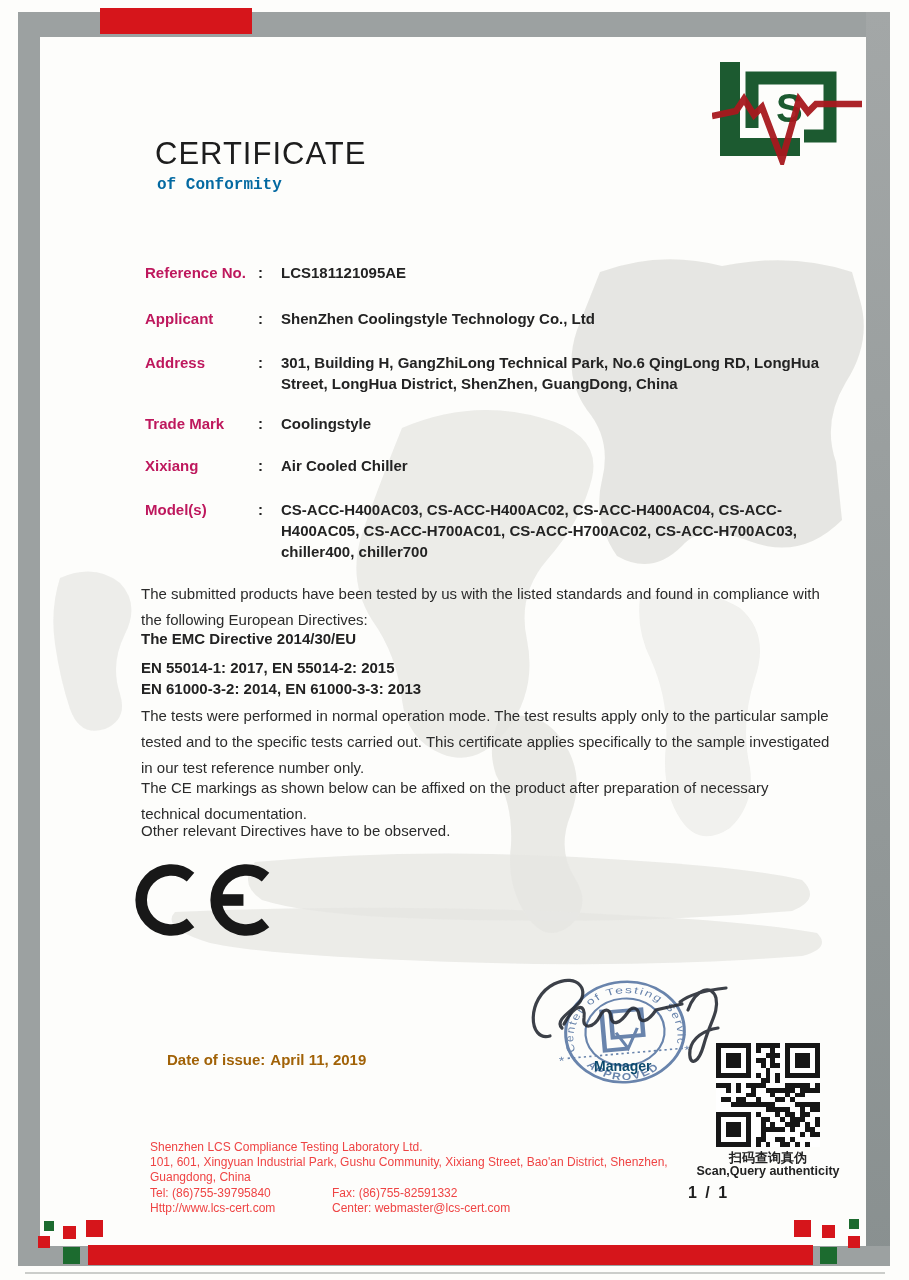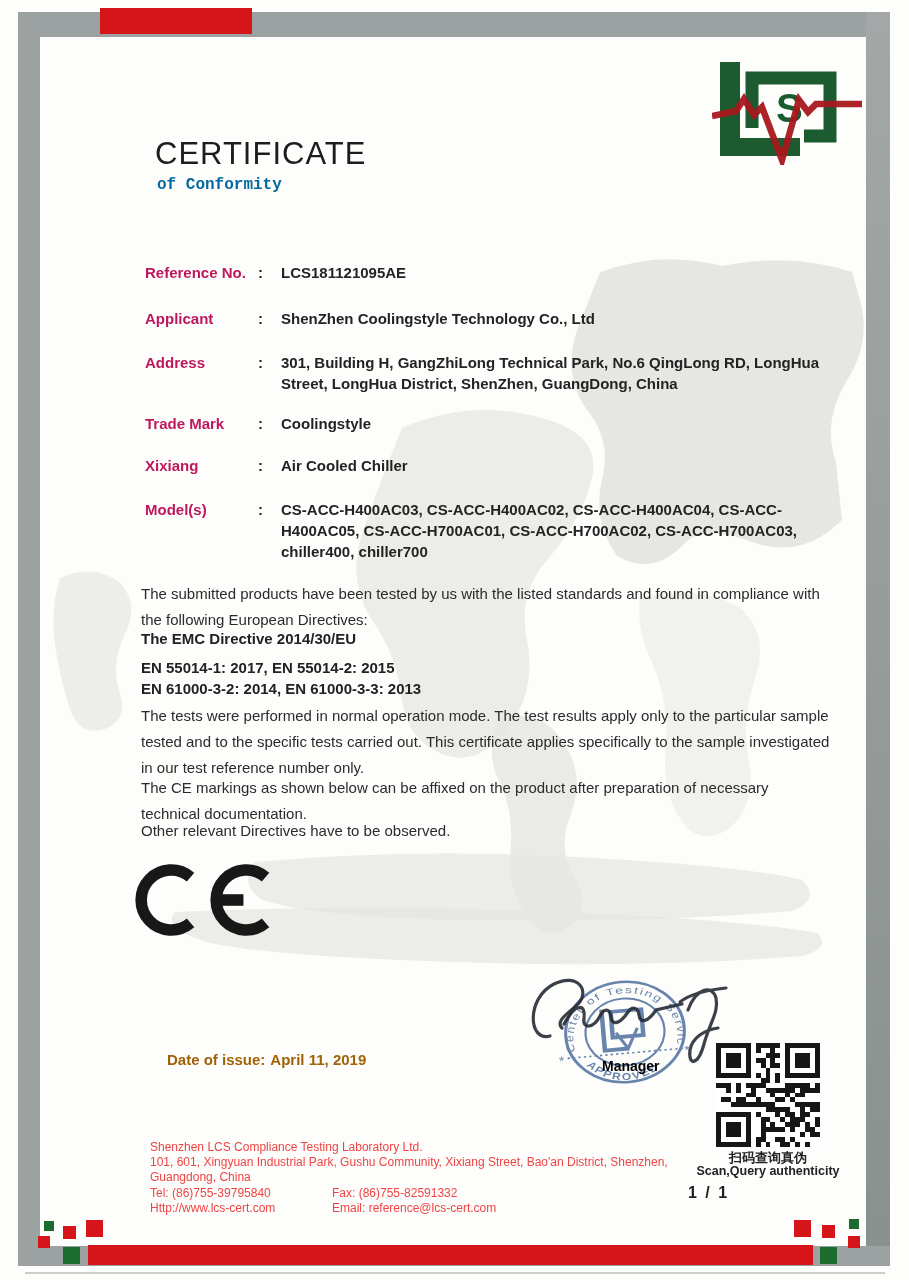--- a/index.html
+++ b/index.html
@@ -23,21 +23,21 @@
   .row-label{left:145px;width:110px;font-size:15px;font-weight:bold;line-height:21px;color:#be185d;}
   .row-colon{left:258px;font-size:15px;font-weight:bold;line-height:21px;color:#232323;}
   .row-value{left:281px;width:548px;font-size:15px;font-weight:bold;line-height:21px;color:#232323;}
   
   .para{left:141px;width:690px;font-size:15px;line-height:26px;color:#2b2b2b;}
   .bold{font-weight:bold;color:#222;}
   
   .date-line{left:145px;top:1051px;font-size:15px;font-weight:bold;color:#a16207;margin-left:22px;}
   .date-line .v{margin-left:5px;}
   
-  .manager{left:594px;top:1058px;width:90px;font-size:14px;font-weight:bold;color:#000000;margin-left:8px;}
+  .manager{left:594px;top:1058px;width:90px;font-size:14px;font-weight:bold;color:#0c4a6e;}
   
   .qr{left:716px;top:1043px;width:104px;height:104px;display:grid;background:#fff;}
   .qr i{background:#161616;}
   .qr i.w{background:#fff;}
   .qr-zh{left:688px;top:1149px;width:160px;text-align:center;font-size:13px;font-weight:bold;color:#232323;}
   .qr-en{left:678px;top:1164px;width:180px;text-align:center;font-size:12.5px;font-weight:bold;color:#232323;}
   
   .foot{font-size:12px;line-height:15px;color:#ef4444;}
   .page-num{left:688px;top:1184px;font-size:16px;font-weight:bold;letter-spacing:2px;color:#1e1e1e;}
   svg{display:block;}
@@ -617,14 +617,14 @@
   </div>
 <div class="abs qr-zh">扫码查询真伪</div>
 <div class="abs qr-en">Scan,Query authenticity</div>
 
 <div class="abs foot" style="left:150px;top:1140px">Shenzhen LCS Compliance Testing Laboratory Ltd.</div>
 <div class="abs foot" style="left:150px;top:1155px">101, 601, Xingyuan Industrial Park, Gushu Community, Xixiang Street, Bao'an District, Shenzhen,</div>
 <div class="abs foot" style="left:150px;top:1170px">Guangdong, China</div>
 <div class="abs foot" style="left:150px;top:1186px">Tel: (86)755-39795840</div>
 <div class="abs foot" style="left:332px;top:1186px">Fax: (86)755-82591332</div>
 <div class="abs foot" style="left:150px;top:1201px">Http://www.lcs-cert.com</div>
-<div class="abs foot" style="left:332px;top:1201px">Email: reference@lcs-cert.com</div>
+<div class="abs foot" style="left:332px;top:1201px">Center: webmaster@lcs-cert.com</div>
 <div class="abs page-num">1 / 1</div>
 
 </body></html>

